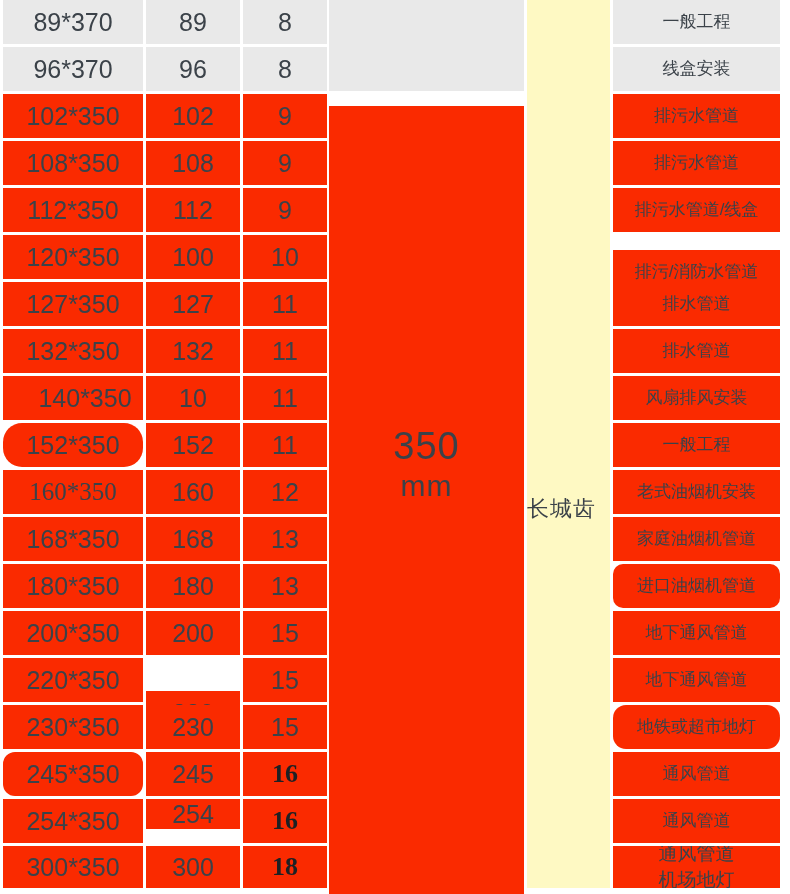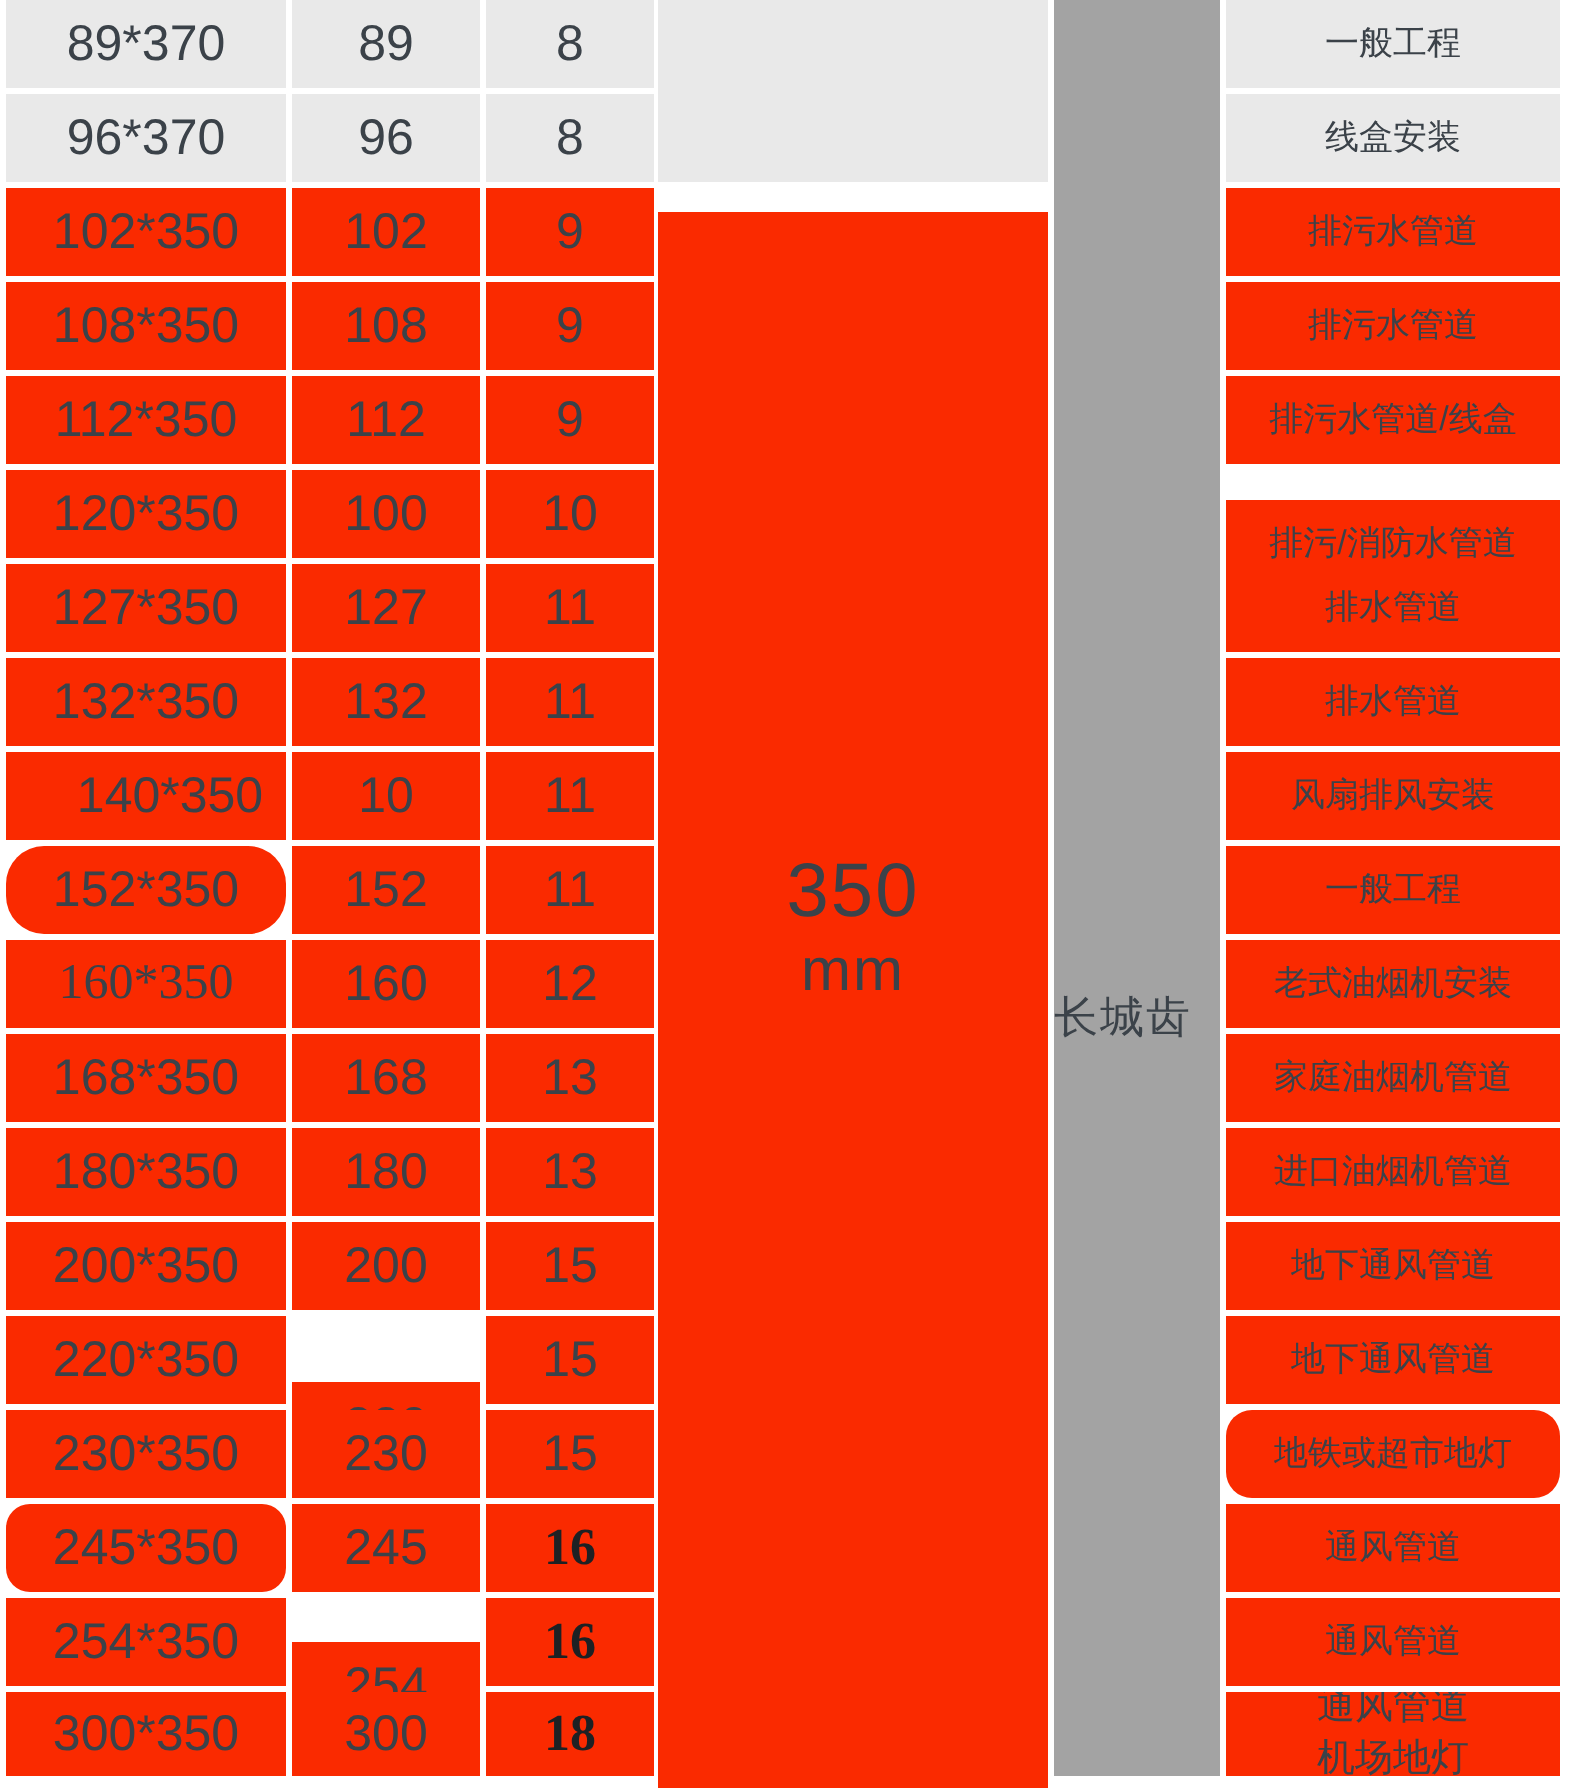--- a/index.html
+++ b/index.html
@@ -28,21 +28,21 @@
     display: flex;
     align-items: center;
     justify-content: center;
     text-align: center;
     color: #3b4249;
     line-height: 1.15;
     overflow: hidden;
   }
   .bg-grey { background: #e9e9e9; }
   .bg-red  { background: #fa2a00; }
-  .bg-dgrey{ background: #a3a3a3; }
+  .bg-dgrey{ background: #fef9c3; }
 
   
   .col-size {
     left: 3px;
     width: 140px;
     font-size: 25px;
   }
   .col-dia {
     left: 146px;
     width: 94px;
@@ -172,21 +172,21 @@
     </div>
     <div class="cell col-size bg-red" style="top: 517px; height: 44px;">168*350</div>
     <div class="cell col-dia bg-red" style="top: 517px; height: 44px;">168</div>
     <div class="cell col-thk bg-red" style="top: 517px; height: 44px;">13</div>
     <div class="cell col-app bg-red" style="top: 517px; height: 44px;">
       <span class="line">家庭油烟机管道</span>
     </div>
     <div class="cell col-size bg-red" style="top: 564px; height: 44px;">180*350</div>
     <div class="cell col-dia bg-red" style="top: 564px; height: 44px;">180</div>
     <div class="cell col-thk bg-red" style="top: 564px; height: 44px;">13</div>
-    <div class="cell col-app bg-red" style="top: 564px; height: 44px;">
+    <div class="cell col-app bg-red" style="top: 564px; height: 44px; border-radius: 10px;">
       <span class="line">进口油烟机管道</span>
     </div>
     <div class="cell col-size bg-red" style="top: 611px; height: 44px;">200*350</div>
     <div class="cell col-dia bg-red" style="top: 611px; height: 44px;">200</div>
     <div class="cell col-thk bg-red" style="top: 611px; height: 44px;">15</div>
     <div class="cell col-app bg-red" style="top: 611px; height: 44px;">
       <span class="line">地下通风管道</span>
     </div>
     <div class="cell col-size bg-red" style="top: 658px; height: 44px;">220*350</div>
     <div class="cell col-dia bg-red" style="top: 658px; height: 44px; margin-top: 33px;">220</div>
@@ -200,21 +200,21 @@
     <div class="cell col-app bg-red" style="top: 705px; height: 44px; border-radius: 13px;">
       <span class="line">地铁或超市地灯</span>
     </div>
     <div class="cell col-size bg-red" style="top: 752px; height: 44px; border-radius: 12px;">245*350</div>
     <div class="cell col-dia bg-red" style="top: 752px; height: 44px;">245</div>
     <div class="cell col-thk bg-red thk-bold" style="top: 752px; height: 44px;">16</div>
     <div class="cell col-app bg-red" style="top: 752px; height: 44px;">
       <span class="line">通风管道</span>
     </div>
     <div class="cell col-size bg-red" style="top: 799px; height: 44px;">254*350</div>
-    <div class="cell col-dia bg-red" style="top: 799px; height: 44px; margin-top: 22px;">254</div>
+    <div class="cell col-dia bg-red" style="top: 799px; height: 30px;">254</div>
     <div class="cell col-thk bg-red thk-bold" style="top: 799px; height: 44px;">16</div>
     <div class="cell col-app bg-red" style="top: 799px; height: 44px;">
       <span class="line">通风管道</span>
     </div>
     <div class="cell col-size bg-red" style="top: 846px; height: 42px;">300*350</div>
     <div class="cell col-dia bg-red" style="top: 846px; height: 42px;">300</div>
     <div class="cell col-thk bg-red thk-bold" style="top: 846px; height: 42px;">18</div>
     <div class="cell col-app bg-red two-line" style="top: 846px; height: 42px;">
       <span class="line">通风管道</span>
       <span class="line">机场地灯</span>

